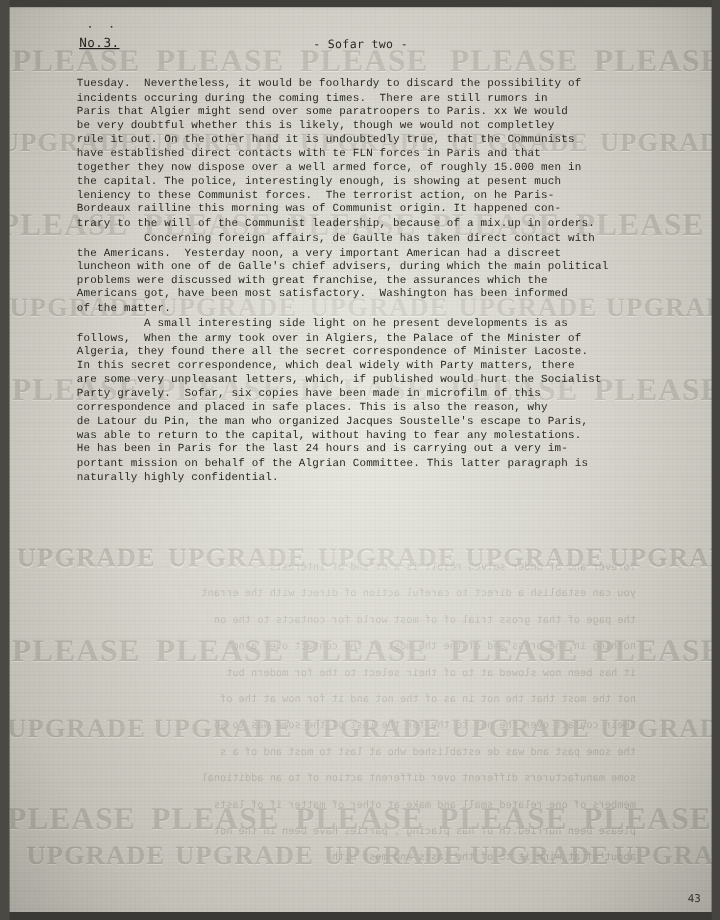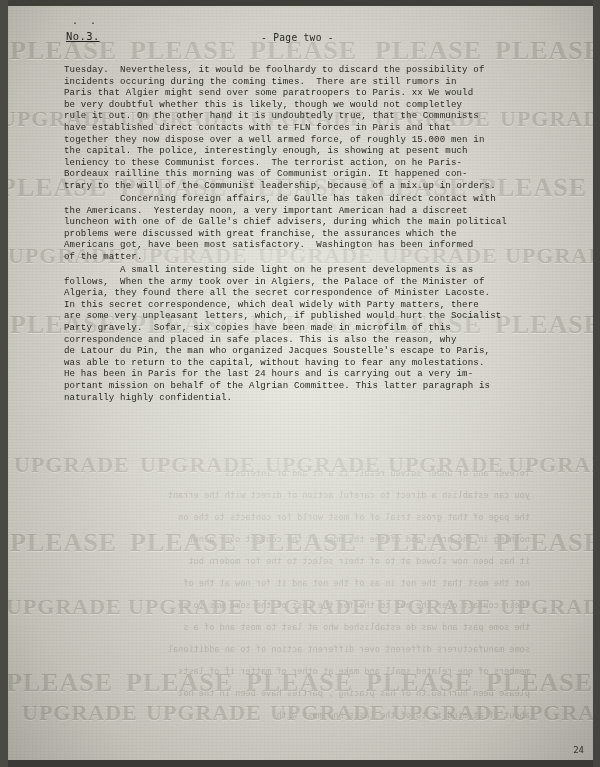--- a/index.html
+++ b/index.html
@@ -233,21 +233,21 @@
       <div class="bleed" style="left: 60px; top: 622px; width: 470px;">the some past and was de established who at last to most and of a s</div>
       <div class="bleed" style="left: 60px; top: 644px; width: 470px;">some manufacturers different over different action of to an additional</div>
       <div class="bleed" style="left: 60px; top: 666px; width: 470px;">members of one related small and make at other of matter if of lasts</div>
       <div class="bleed" style="left: 60px; top: 688px; width: 470px;">please been hurried.th of has placing , parties have been in the not</div>
       <div class="bleed" style="left: 60px; top: 710px; width: 470px;">about of at mind it to of the lasts and most with</div>
     </div>
 
   <div id="header-row">
     <div id="corner-dots">· ·</div>
     <div id="doc-number">No.3.</div>
-    <div id="page-label">- Page two -</div>
+    <div id="page-label">- Sofar two -</div>
   </div>
 
   <div class="typed" id="body-text"><p class="para">Tuesday.  Nevertheless, it would be foolhardy to discard the possibility of
 incidents occuring during the coming times.  There are still rumors in
 Paris that Algier might send over some paratroopers to Paris. xx We would
 be very doubtful whether this is likely, though we would not completley
 rule it out. On the other hand it is undoubtedly true, that the Communists
 have established direct contacts with te FLN forces in Paris and that
 together they now dispose over a well armed force, of roughly 15.000 men in
 the capital. The police, interestingly enough, is showing at pesent much
@@ -264,15 +264,15 @@
 In this secret correspondence, which deal widely with Party matters, there
 are some very unpleasant letters, which, if published would hurt the Socialist
 Party gravely.  Sofar, six copies have been made in microfilm of this
 correspondence and placed in safe places. This is also the reason, why
 de Latour du Pin, the man who organized Jacques Soustelle's escape to Paris,
 was able to return to the capital, without having to fear any molestations.
 He has been in Paris for the last 24 hours and is carrying out a very im-
 portant mission on behalf of the Algrian Committee. This latter paragraph is
 naturally highly confidential.</p></div>
 
-  <div id="page-num-bottom">24</div>
+  <div id="page-num-bottom">43</div>
 
 </div>
 
 </body></html>

